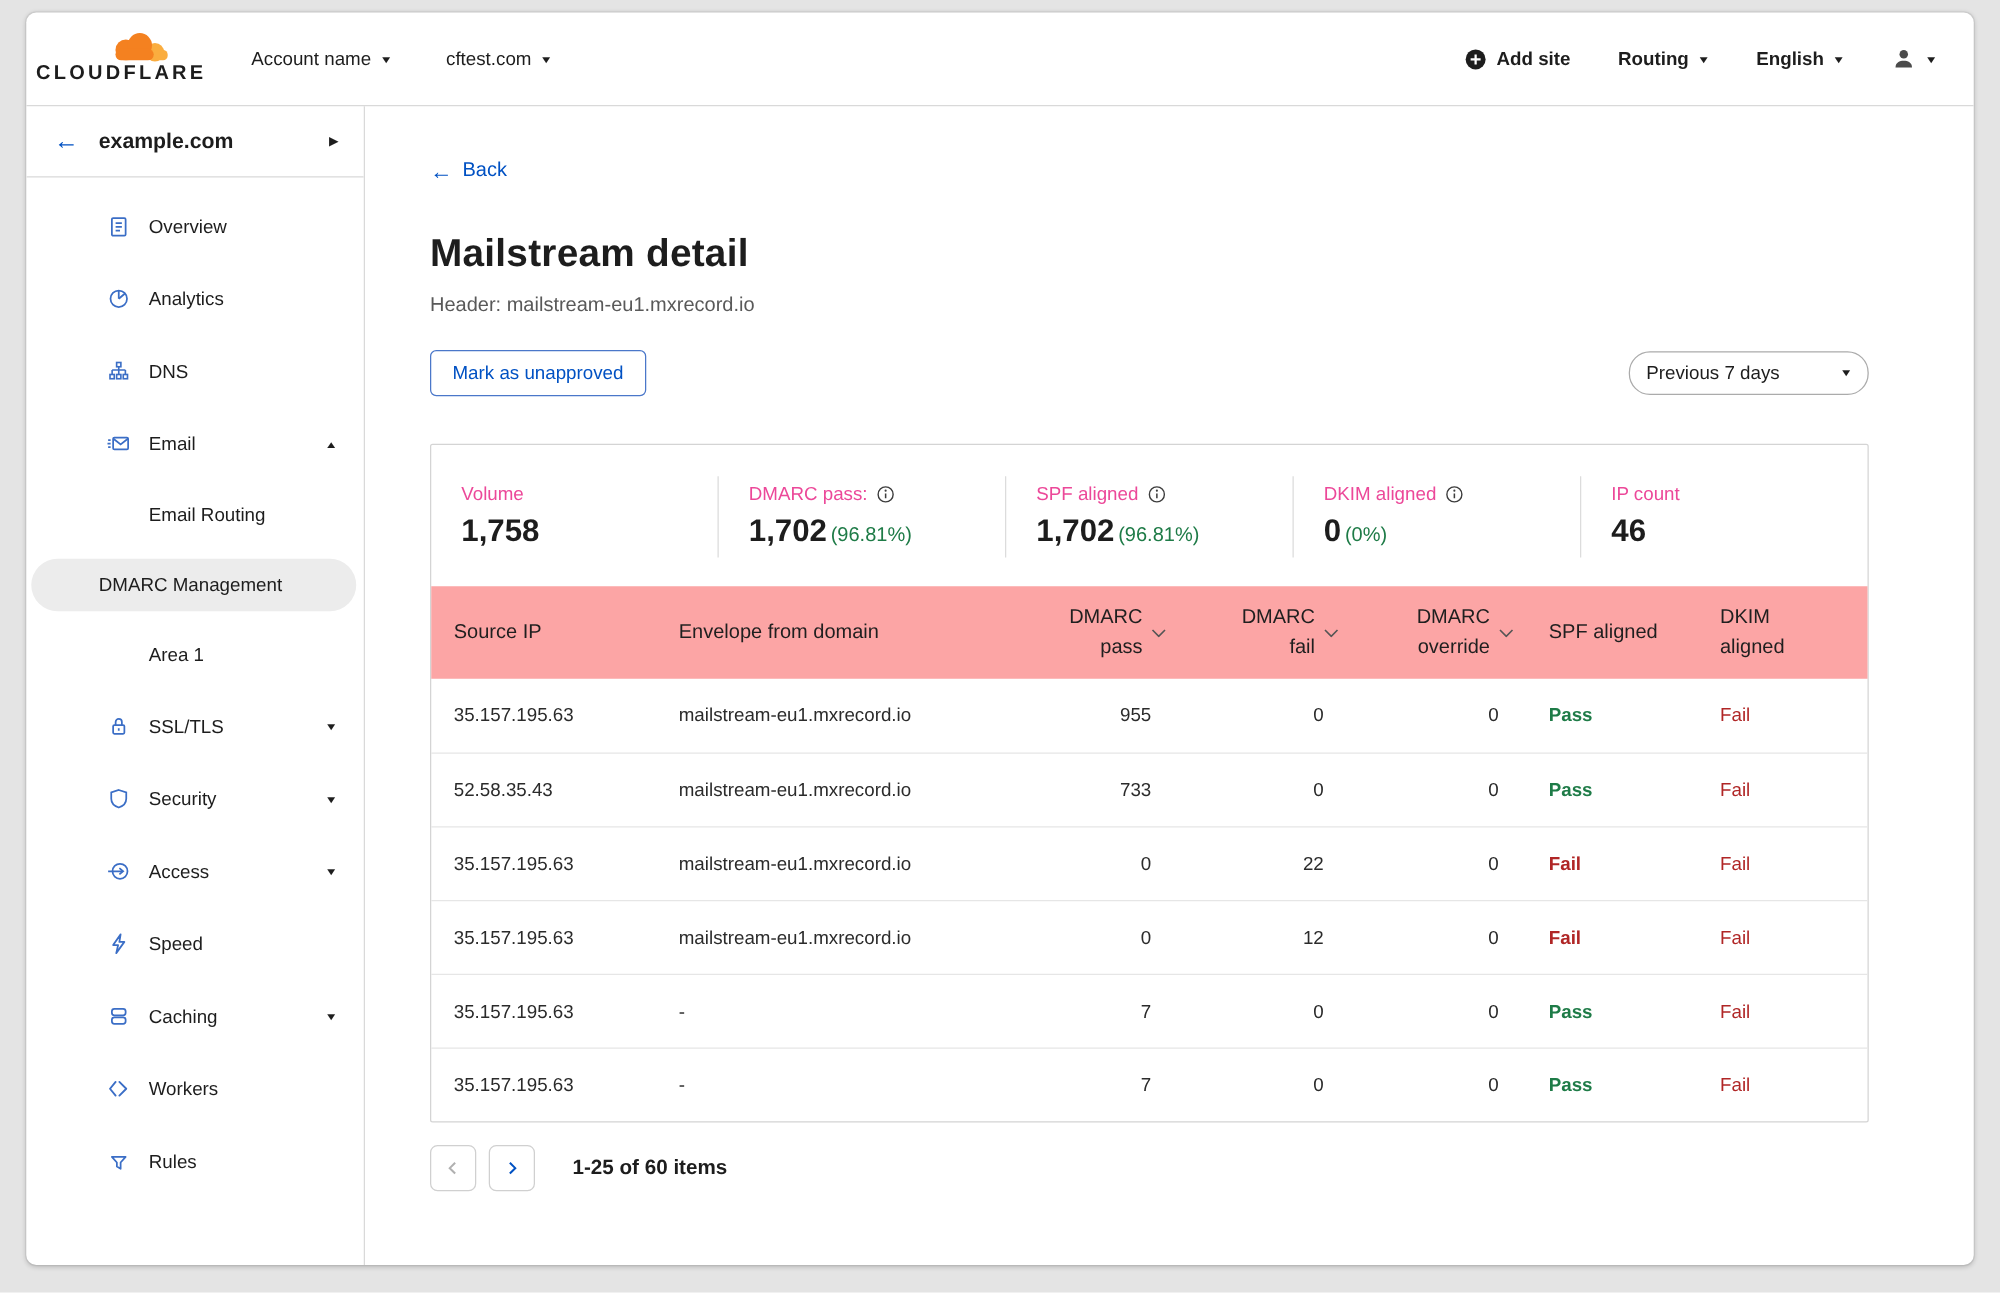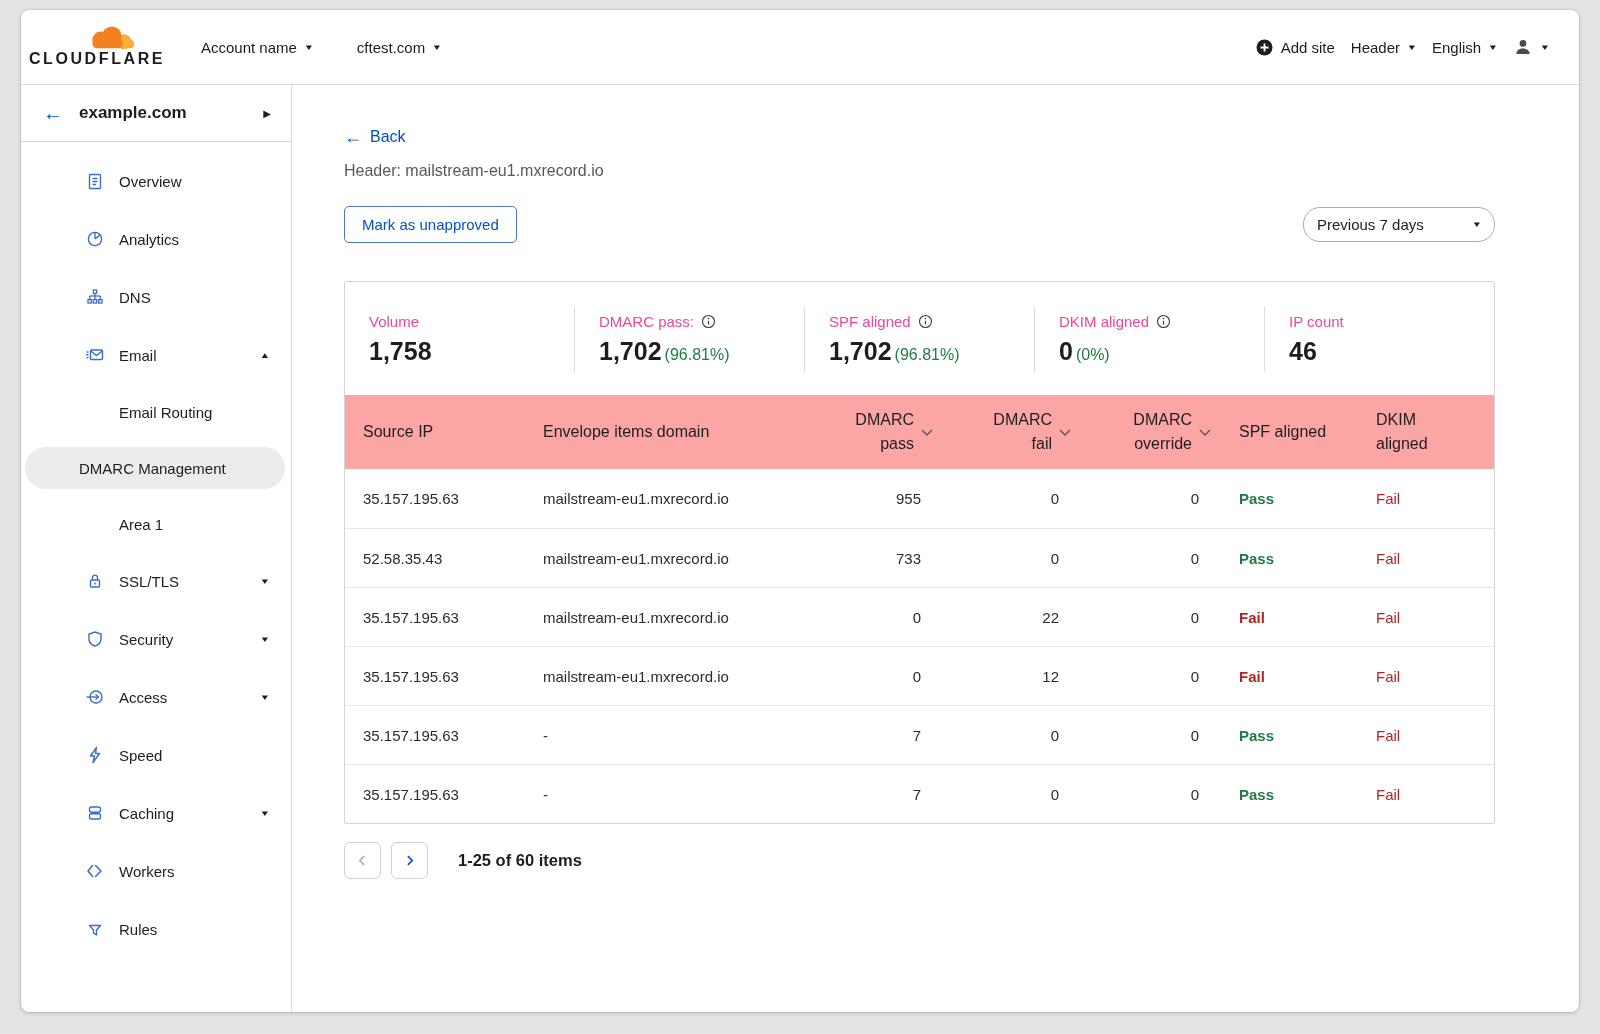--- a/index.html
+++ b/index.html
@@ -8,21 +8,21 @@
 
   .window { position:absolute; left:21px; right:21px; top:10px; bottom:22px; background:#fff;
             border-radius:8px; box-shadow:0 1px 4px rgba(0,0,0,.20), 0 0 0 1px rgba(0,0,0,.05);
             overflow:hidden; display:flex; flex-direction:column; }
 
   
   .topbar { height:75px; flex-shrink:0; display:flex; align-items:center; justify-content:space-between;
             padding:0 30px 0 16px; border-bottom:1px solid #d9d9d9; }
   .topbar-left, .topbar-right { display:flex; align-items:center; }
   .topbar-left { gap:44px; }
-  .topbar-right { gap:16px; }
+  .topbar-right { gap:38px;font-weight:bold; }
   .logo { display:flex; flex-direction:column; align-items:center; cursor:pointer; width:120px; }
   .logo svg { display:block; margin-left:26px; }
   .logo-text { font-weight:bold; font-size:16px; letter-spacing:2.6px; color:#1d1d1d; margin-top:-2px; }
   .topbar-item { display:flex; align-items:center; gap:8px; font-size:15px; color:#1d1d1d; cursor:pointer; }
   .caret { font-size:8px; color:#1d1d1d; transform:scaleX(1.35); }
 
   
   .body { flex:1; display:flex; min-height:0; }
   .sidebar { width:271px; flex-shrink:0; border-right:1px solid #d9d9d9; overflow:hidden; }
   .site-header { height:57px; display:flex; align-items:center; gap:16px; padding:0 20px 0 22px;
@@ -112,21 +112,21 @@
     <div class="topbar-right">
       <div class="topbar-item">
         <svg width="17" height="17" viewBox="0 0 17 17">
           <circle cx="8.5" cy="8.5" r="8" fill="#1d1d1d"></circle>
           <line x1="8.5" y1="4.5" x2="8.5" y2="12.5" stroke="#fff" stroke-width="1.8"></line>
           <line x1="4.5" y1="8.5" x2="12.5" y2="8.5" stroke="#fff" stroke-width="1.8"></line>
         </svg>
         <span>Add site</span>
       </div>
       <div class="topbar-item">
-        <span>Header</span>
+        <span>Routing</span>
         <span class="caret">▼</span>
       </div>
       <div class="topbar-item">
         <span>English</span>
         <span class="caret">▼</span>
       </div>
       <div class="topbar-item">
         <svg width="20" height="20" viewBox="0 0 20 20">
           <circle cx="10" cy="6.4" r="3.4" fill="#4b4b4b"></circle>
           <path d="M3.4 17c0-4 3.3-5.4 6.6-5.4s6.6 1.4 6.6 5.4z" fill="#4b4b4b"></path>
@@ -294,20 +294,21 @@
 
       </nav>
     </aside>
 
     <main class="main">
       <a class="back-link">
         <span class="back-arrow">←</span>
         <span>Back</span>
       </a>
 
+      <h1>Mailstream detail</h1>
       <p class="subtitle">Header: mailstream-eu1.mxrecord.io</p>
 
       <div class="action-row">
         <button class="btn-outline">Mark as unapproved</button>
         <div class="select">
           <span>Previous 7 days</span>
           <span class="caret">▼</span>
         </div>
       </div>
 
@@ -356,21 +357,21 @@
           <div class="stat">
             <div class="stat-label">
                 <span>IP count</span>
               </div>
             <div class="stat-value">46</div>
           </div>
         </div>
 
         <div class="thead">
           <div class="th">Source IP</div>
-          <div class="th">Envelope items domain</div>
+          <div class="th">Envelope from domain</div>
           <div class="th sortable">
             <span class="th-text">DMARC pass</span>
             <svg width="12" height="7" viewBox="0 0 12 7">
                 <path d="M1 1 L6 6 L11 1" fill="none" stroke="#555" stroke-width="1.3"></path>
               </svg>
           </div>
           <div class="th sortable">
             <span class="th-text">DMARC fail</span>
             <svg width="12" height="7" viewBox="0 0 12 7">
                 <path d="M1 1 L6 6 L11 1" fill="none" stroke="#555" stroke-width="1.3"></path>

